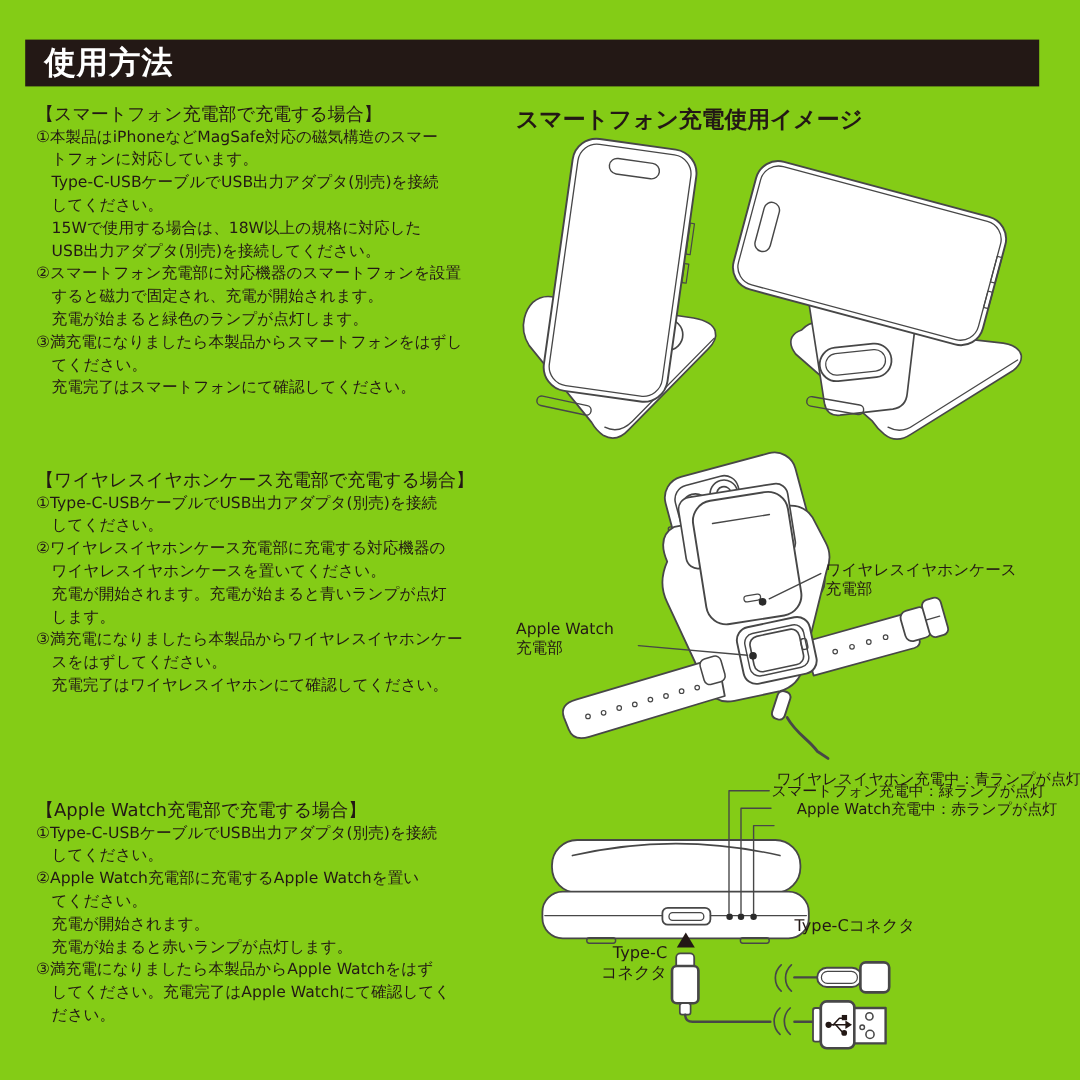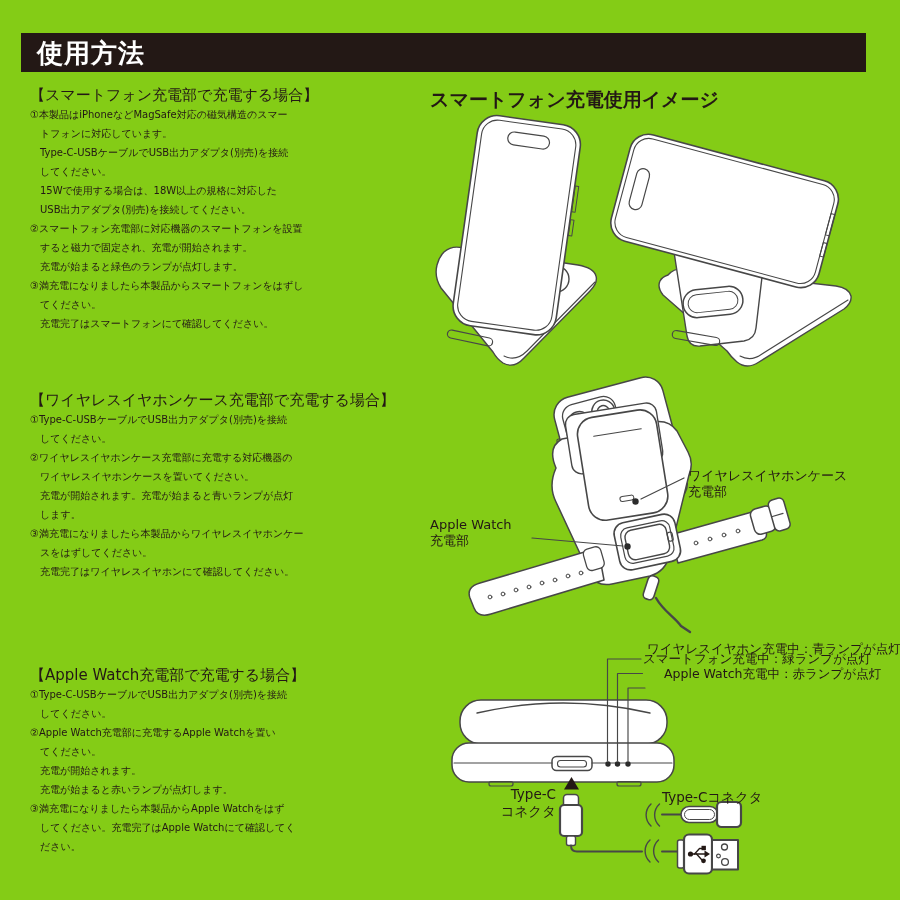--- a/index.html
+++ b/index.html
@@ -10,35 +10,35 @@
   .header-bar{
     position:absolute;left:21px;top:33px;width:845px;height:39px;
     background:#231815;display:flex;align-items:center;
   }
   .header-bar .title{
     color:#ffffff;font-size:26px;font-weight:bold;padding-left:16px;letter-spacing:1px;
     line-height:1;
   }
   .txt-section{position:absolute;left:30px;width:402px;}
   .txt-section .heading{font-size:15px;line-height:19px;font-weight:normal;}
-  .txt-section .body{font-size:10px;line-height:19px;white-space:pre-line;}
+  .txt-section .body{font-size:13px;line-height:19px;white-space:pre-line;}
   .s1{top:86px;}
   .s2{top:391px;}
   .s3{top:666px;}
   .caption{position:absolute;left:430px;top:87px;font-size:19px;font-weight:bold;}
   .art{position:absolute;left:0;top:0;width:900px;height:900px;}
   .callout{position:absolute;font-size:13px;line-height:15.5px;white-space:pre-line;}
   .lbl-earbuds{left:688px;top:468px;}
   .lbl-watch{left:430px;top:517px;width:100px;}
   .lamp{position:absolute;font-size:12.5px;line-height:14px;white-space:nowrap;}
   .lamp1{left:643px;top:652px;}
   .lamp2{left:644px;top:667px;margin-left:20px;}
   .lamp3{left:647px;top:642px;}
   .lbl-typec-left{left:478px;top:786px;width:78px;text-align:right;font-size:13.5px;line-height:17px;white-space:pre-line;position:absolute;}
-  .lbl-typec-right{left:662px;top:789px;font-size:13.5px;position:absolute;white-space:nowrap;}
+  .lbl-typec-right{left:662px;top:763px;font-size:13.5px;position:absolute;white-space:nowrap;}
 </style>
 </head>
 <body>
 
 <div class="page">
 
   <div class="header-bar">
     <span class="title">使用方法</span>
   </div>
 

